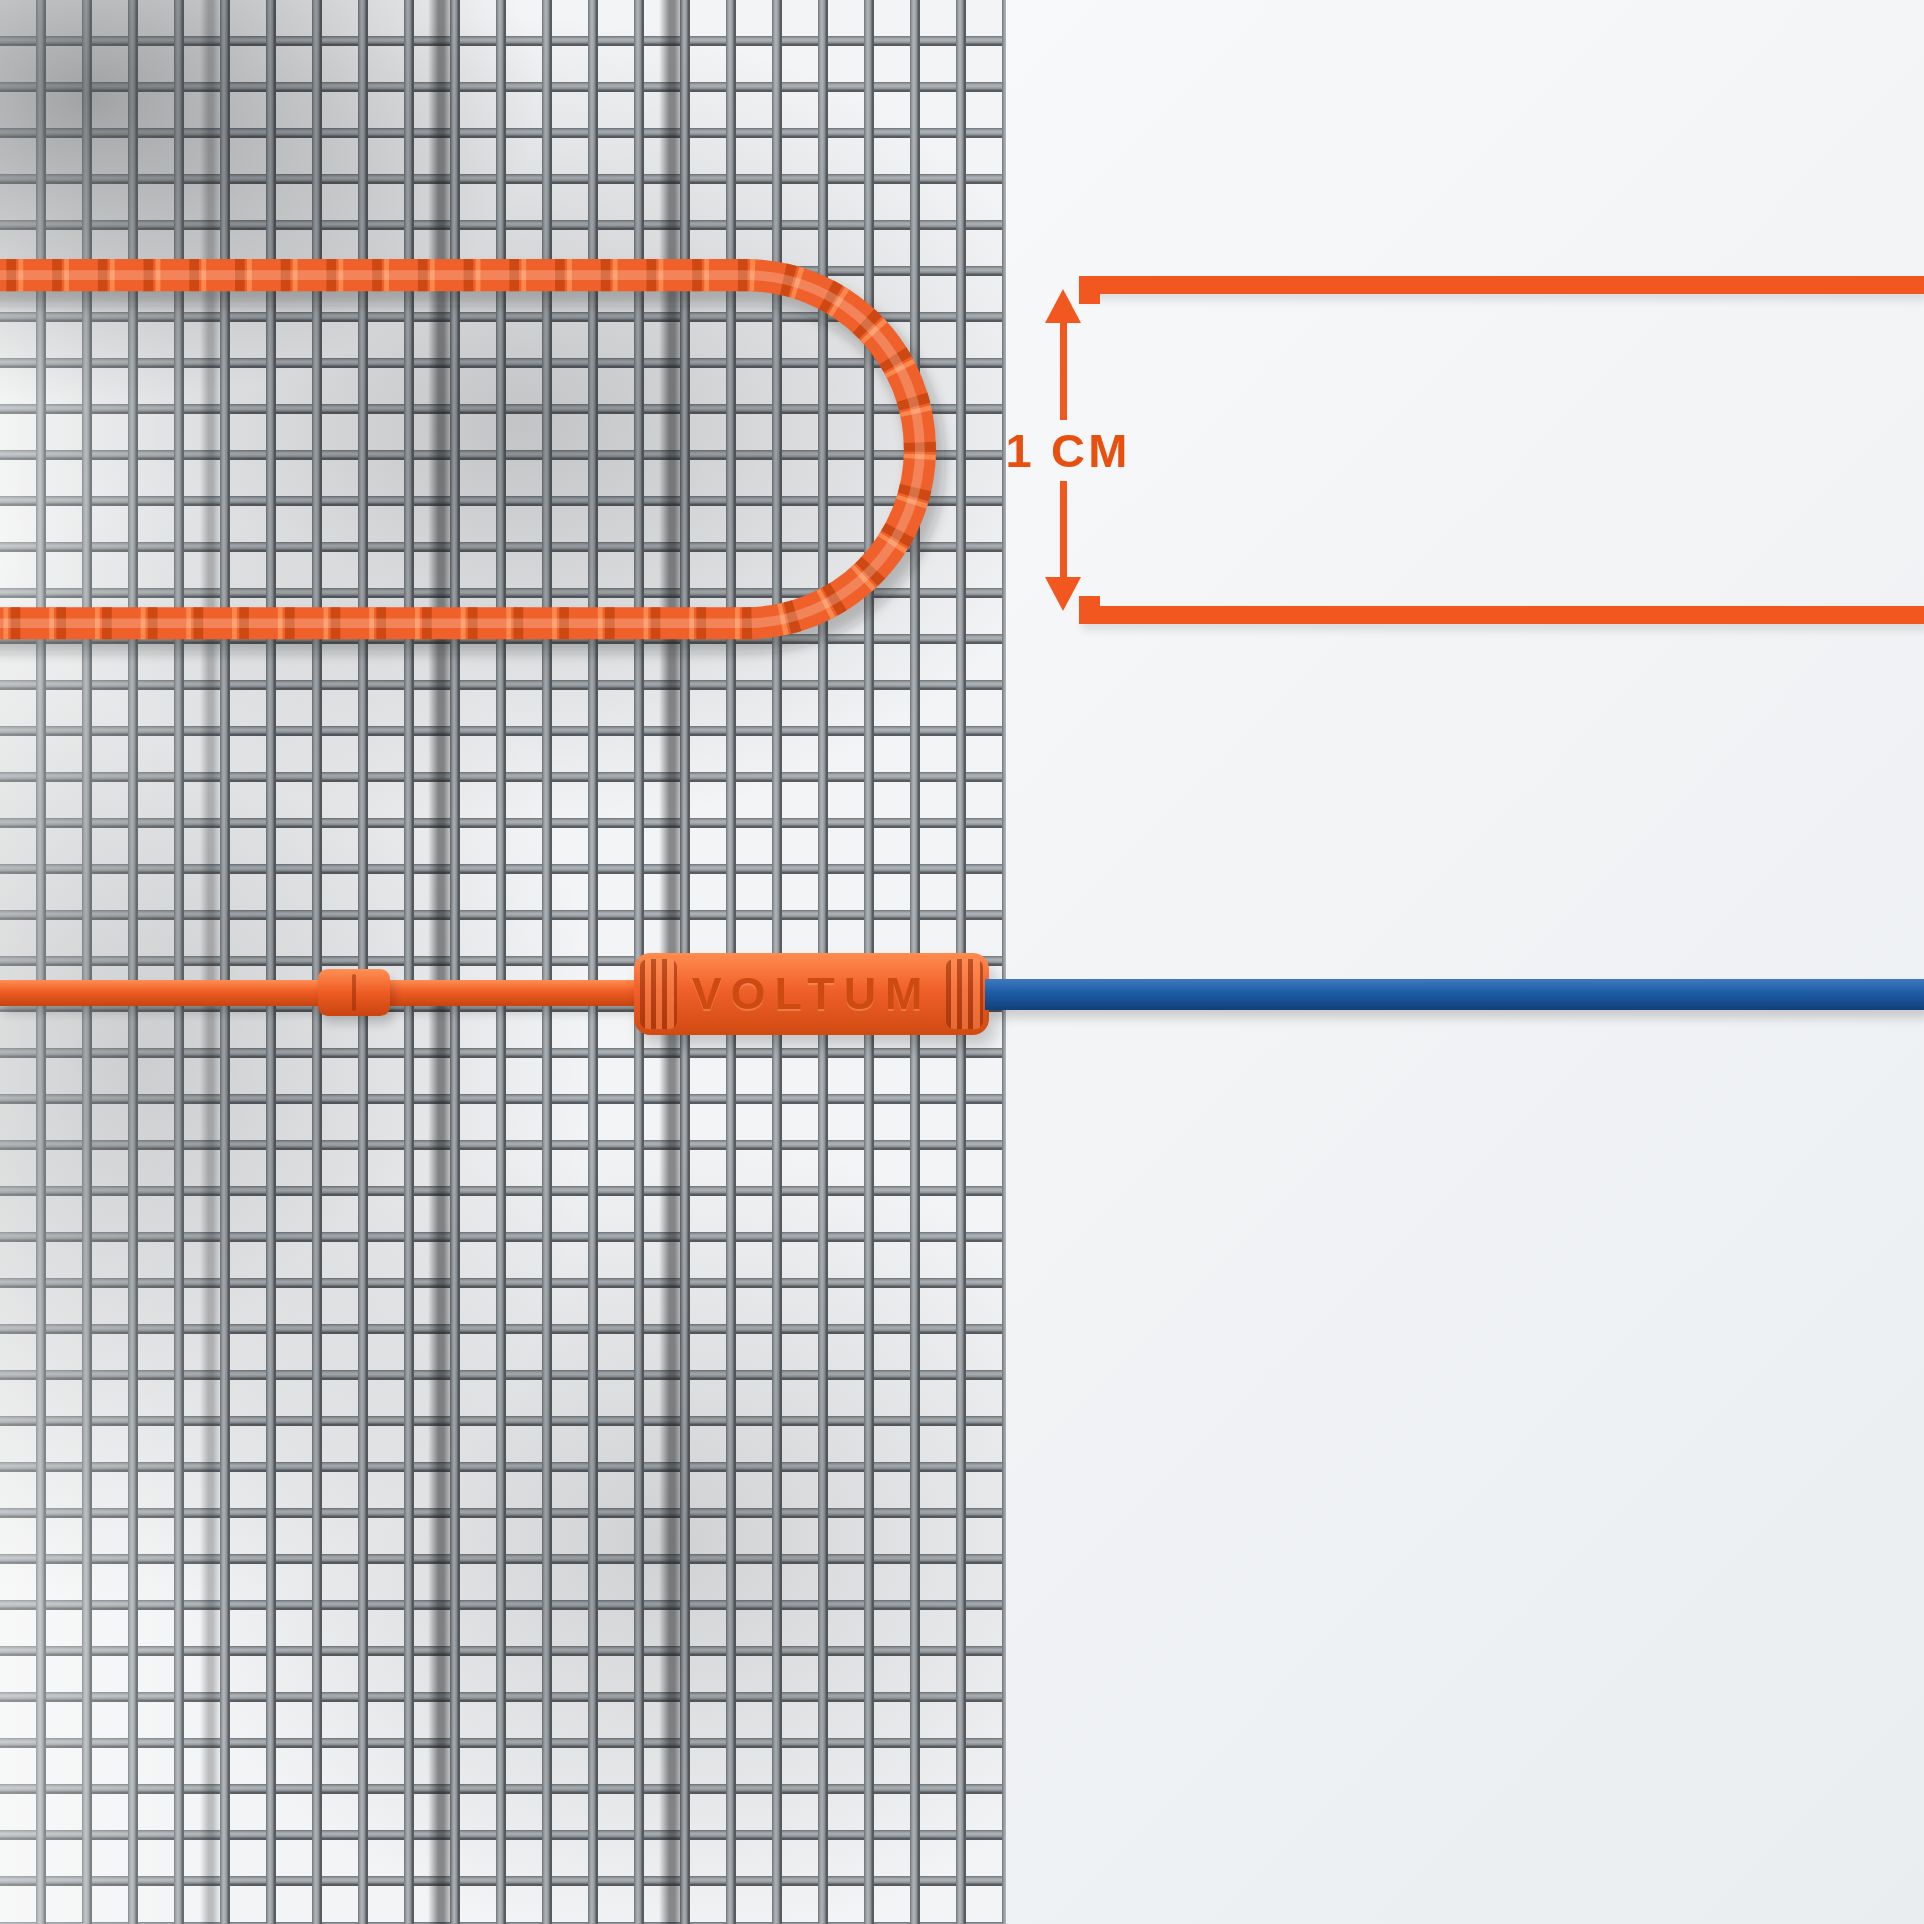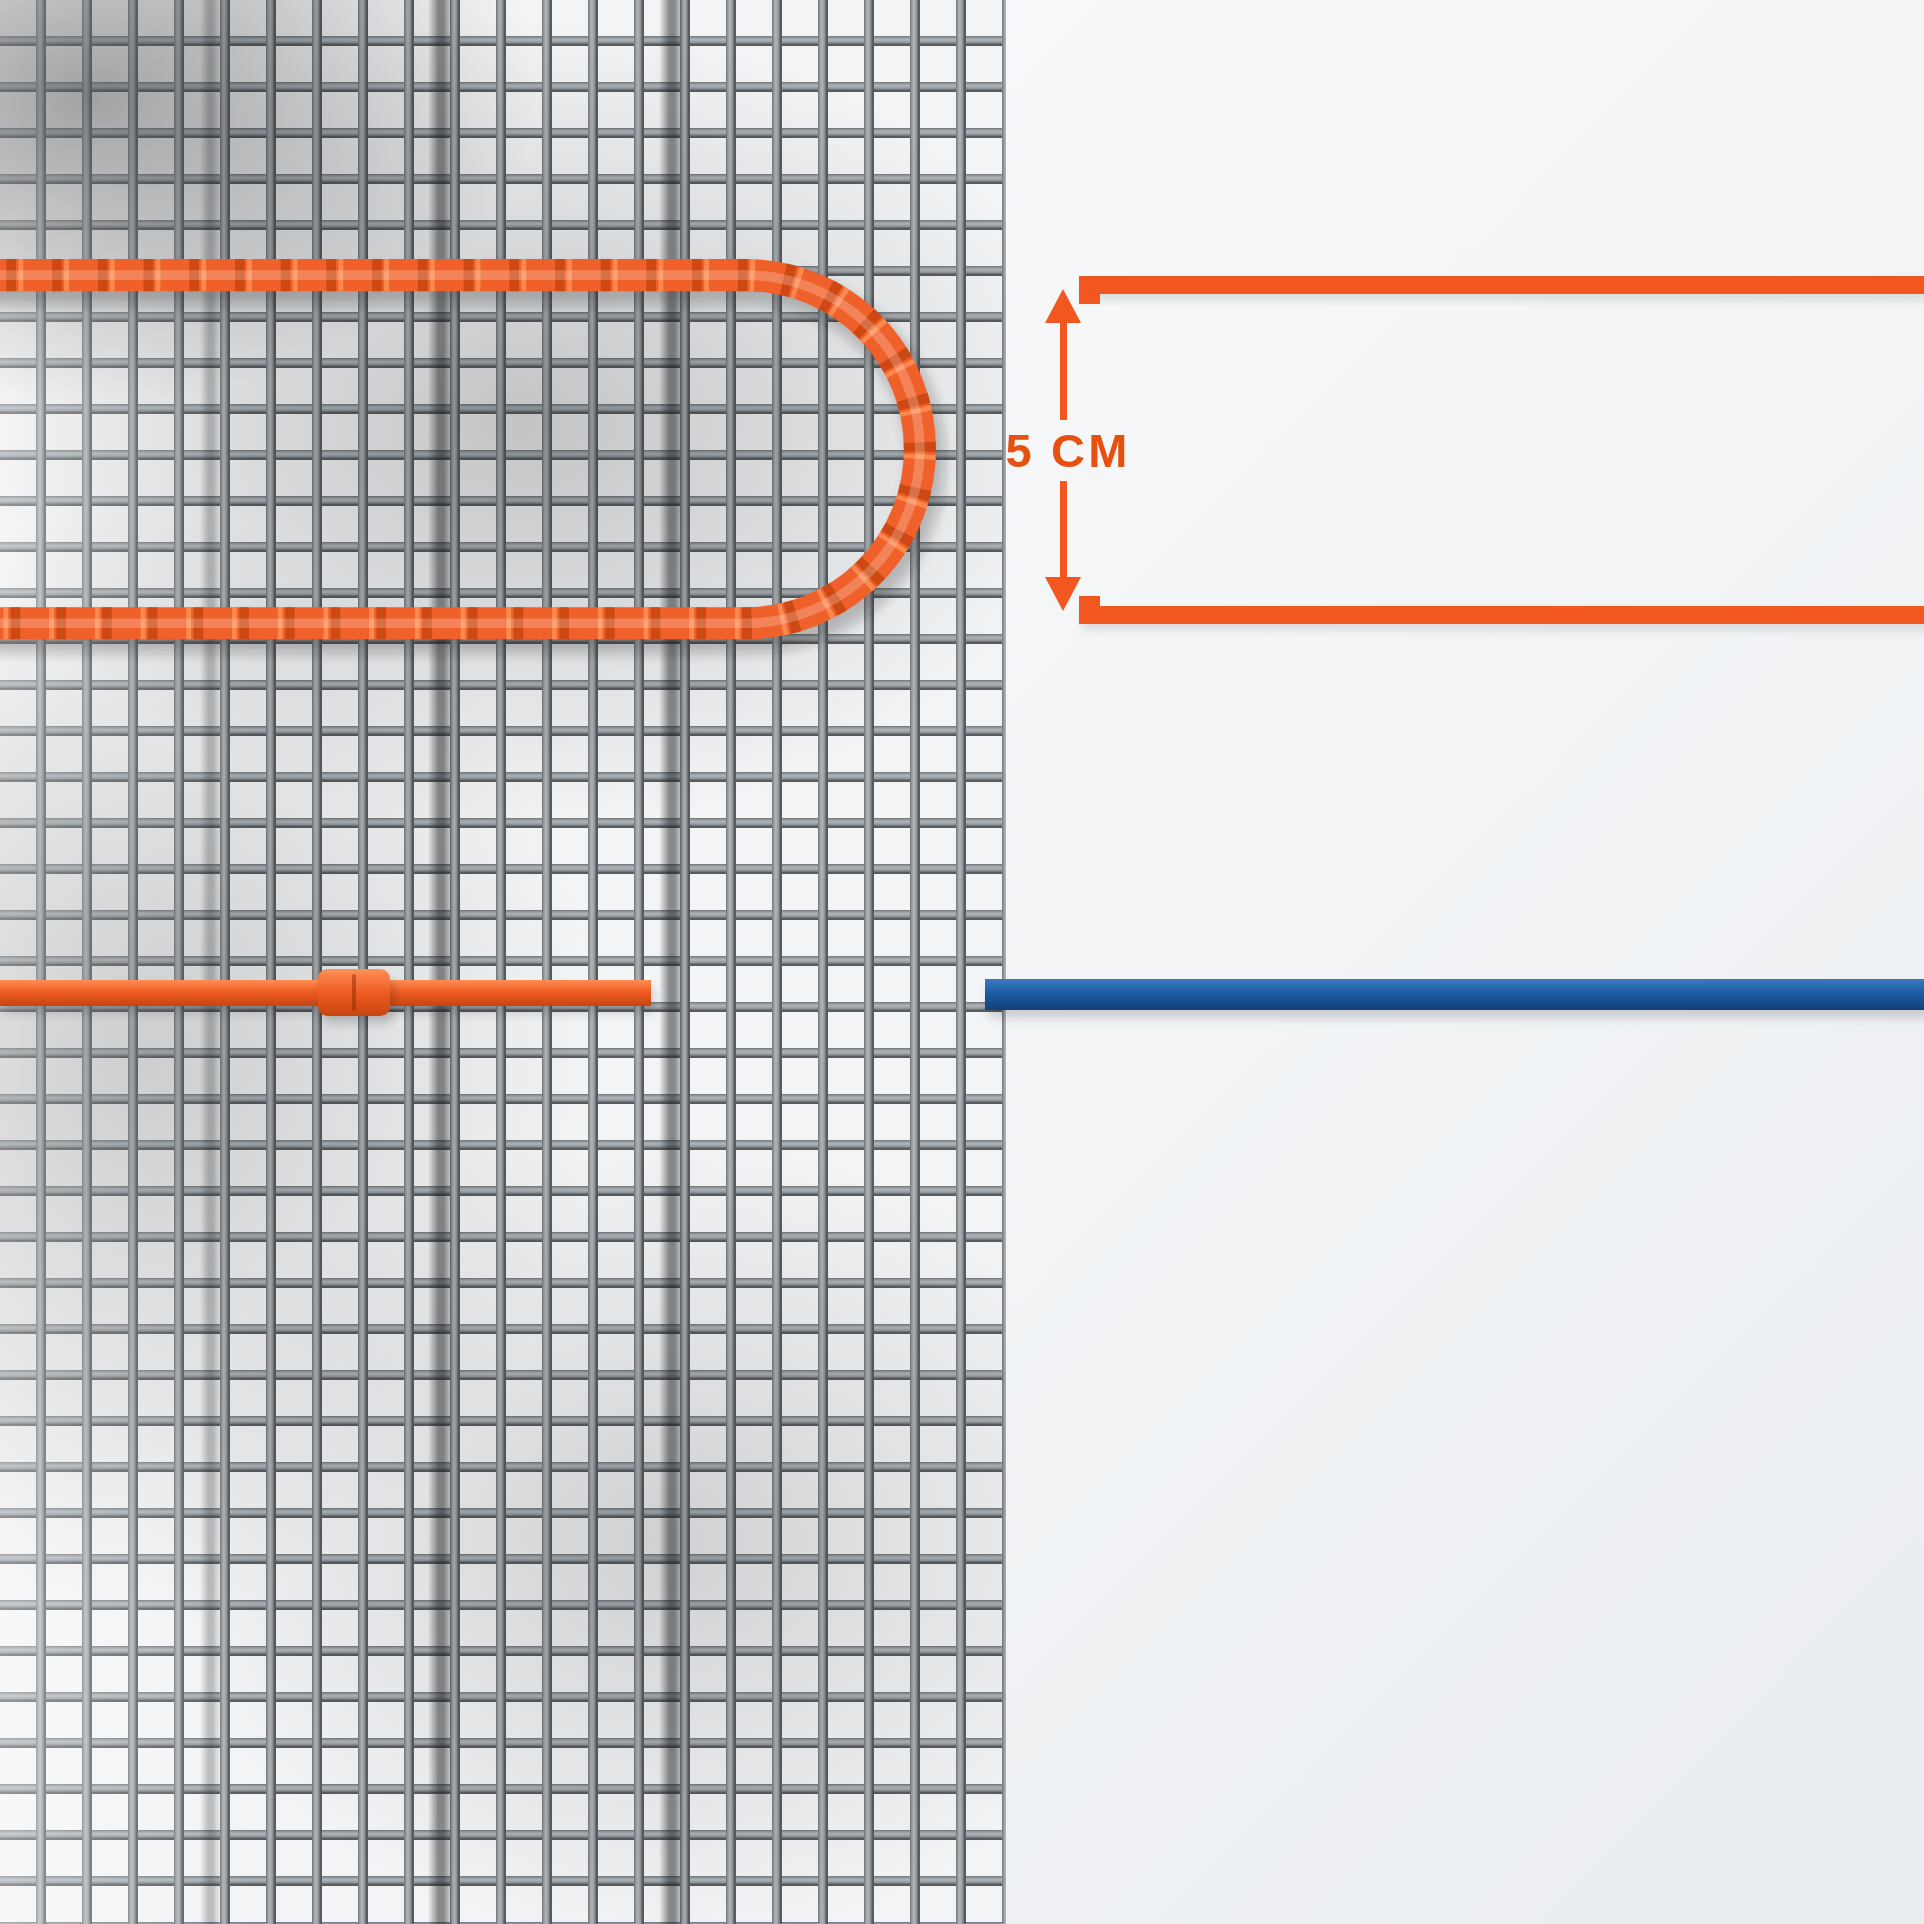--- a/index.html
+++ b/index.html
@@ -105,24 +105,29 @@
   </svg>
 
   <div class="dim-bar dim-bar-top">
     <div class="dim-tab"></div>
   </div>
   <div class="dim-bar dim-bar-bottom">
     <div class="dim-tab"></div>
   </div>
   <div class="dim-arrow dim-arrow-up"></div>
   <div class="dim-line dim-line-top"></div>
-  <div class="dim-label">5 CM</div>
+  <div class="dim-label">1 CM</div>
   <div class="dim-line dim-line-bottom"></div>
   <div class="dim-arrow dim-arrow-down"></div>
 
   <div class="lead-orange"></div>
   <div class="coupler">
     <div class="coupler-seam"></div>
   </div>
+  <div class="connector">
+    <div class="connector-rib rib-left"></div>
+    <span class="connector-label">VOLTUM</span>
+    <div class="connector-rib rib-right"></div>
+  </div>
   <div class="lead-blue"></div>
 
 </div>
 
 
 </body></html>

